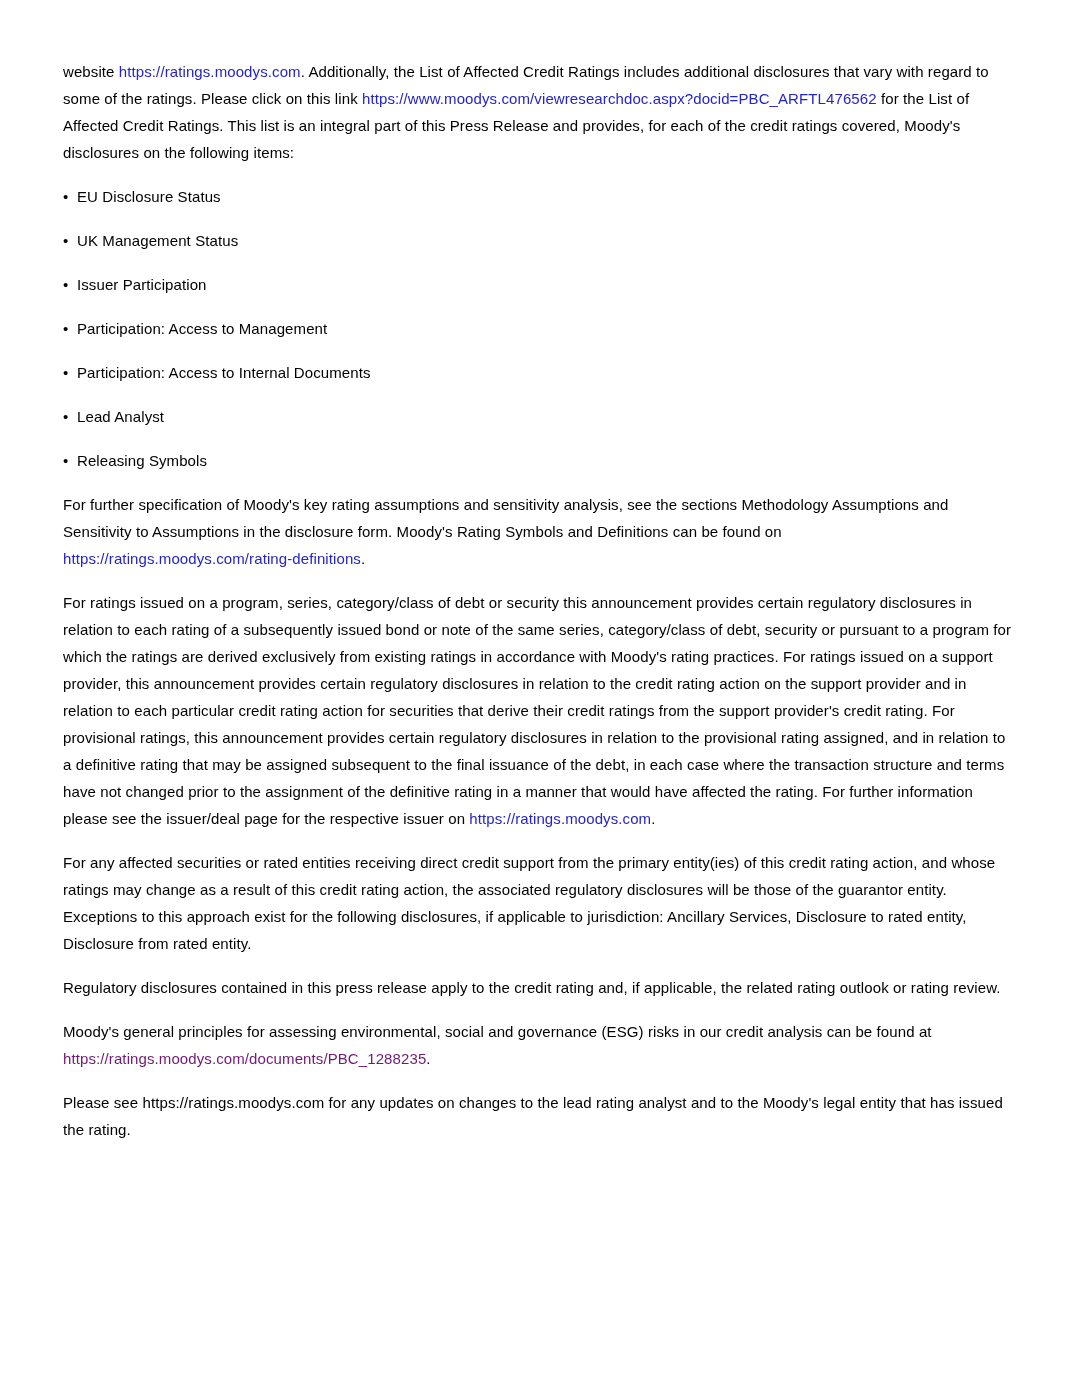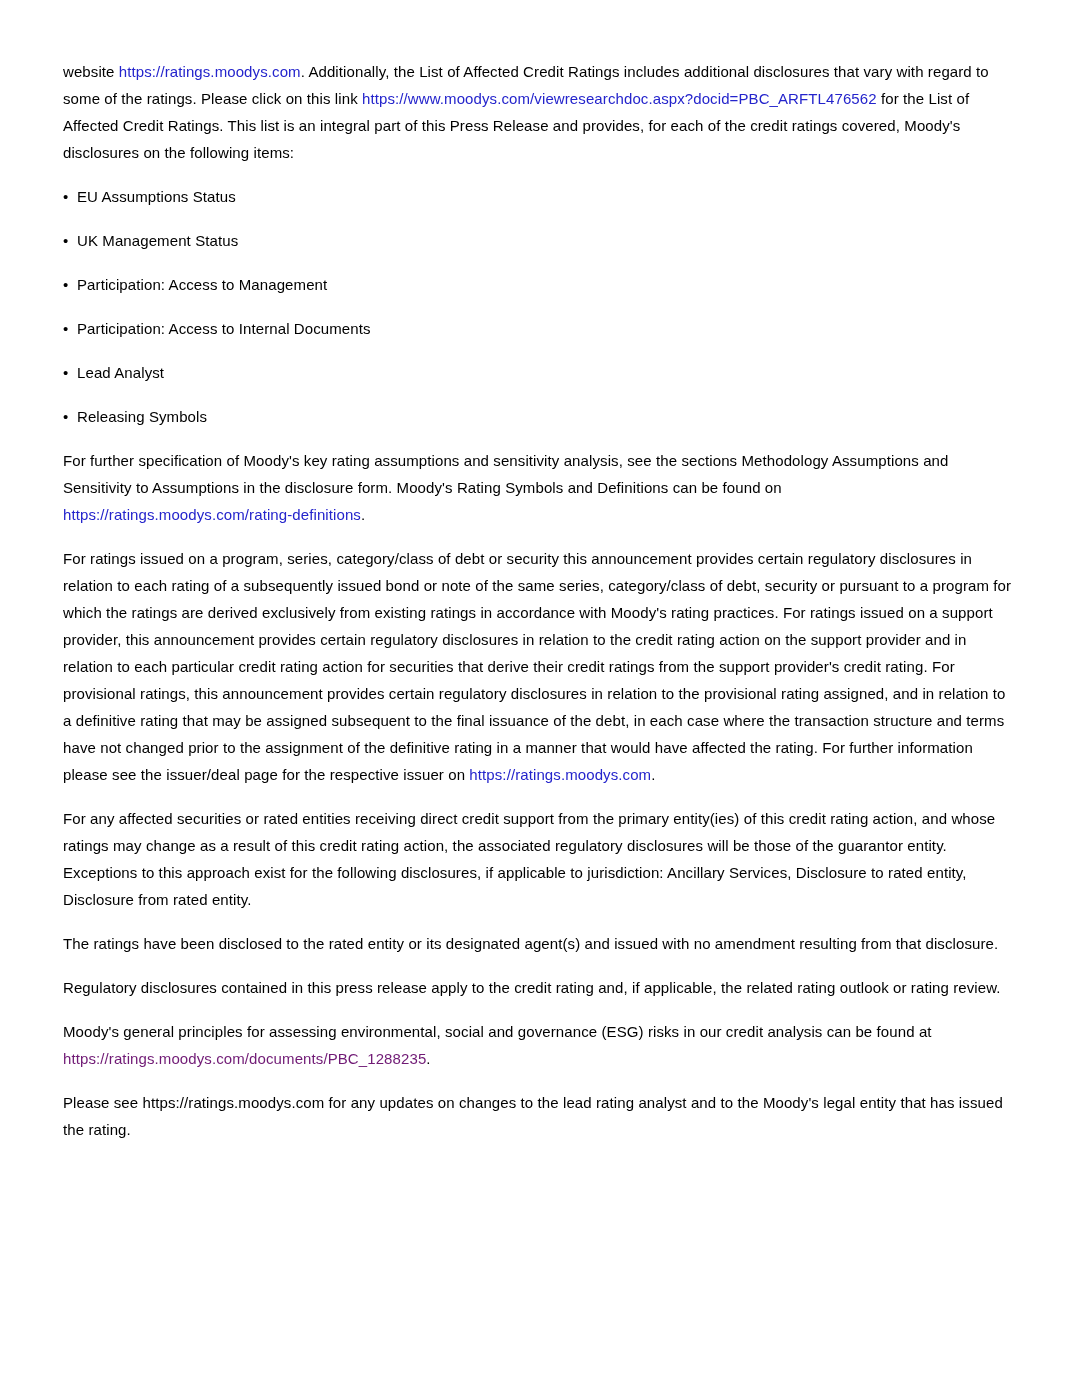--- a/index.html
+++ b/index.html
@@ -41,26 +41,26 @@
   }
   .doc span.run {
     color: inherit;
   }
 </style>
 </head>
 <body>
 
 <main class="doc" id="doc" style="color: rgb(0, 0, 0); background: rgb(255, 255, 255);">
     <p class="para"><span class="run">website </span><a class="link" href="#" style="color: rgb(36, 36, 204);">https://ratings.moodys.com</a><span class="run">. Additionally, the List of Affected Credit Ratings includes additional disclosures that vary with regard to some of the ratings. Please click on this link </span><a class="link" href="#" style="color: rgb(36, 36, 204);">https://www.moodys.com/viewresearchdoc.aspx?docid=PBC_ARFTL476562</a><span class="run"> for the List of Affected Credit Ratings. This list is an integral part of this Press Release and provides, for each of the credit ratings covered, Moody's disclosures on the following items:</span></p>
-    <p class="bullet"><span class="run">EU Assumptions Status</span></p>
+    <p class="bullet"><span class="run">EU Disclosure Status</span></p>
     <p class="bullet"><span class="run">UK Management Status</span></p>
+    <p class="bullet"><span class="run">Issuer Participation</span></p>
     <p class="bullet"><span class="run">Participation: Access to Management</span></p>
     <p class="bullet"><span class="run">Participation: Access to Internal Documents</span></p>
     <p class="bullet"><span class="run">Lead Analyst</span></p>
     <p class="bullet"><span class="run">Releasing Symbols</span></p>
     <p class="para"><span class="run">For further specification of Moody's key rating assumptions and sensitivity analysis, see the sections Methodology Assumptions and Sensitivity to Assumptions in the disclosure form. Moody's Rating Symbols and Definitions can be found on </span><a class="link" href="#" style="color: rgb(36, 36, 204);">https://ratings.moodys.com/rating-definitions</a><span class="run">.</span></p>
     <p class="para"><span class="run">For ratings issued on a program, series, category/class of debt or security this announcement provides certain regulatory disclosures in relation to each rating of a subsequently issued bond or note of the same series, category/class of debt, security or pursuant to a program for which the ratings are derived exclusively from existing ratings in accordance with Moody's rating practices. For ratings issued on a support provider, this announcement provides certain regulatory disclosures in relation to the credit rating action on the support provider and in relation to each particular credit rating action for securities that derive their credit ratings from the support provider's credit rating. For provisional ratings, this announcement provides certain regulatory disclosures in relation to the provisional rating assigned, and in relation to a definitive rating that may be assigned subsequent to the final issuance of the debt, in each case where the transaction structure and terms have not changed prior to the assignment of the definitive rating in a manner that would have affected the rating. For further information please see the issuer/deal page for the respective issuer on </span><a class="link" href="#" style="color: rgb(36, 36, 204);">https://ratings.moodys.com</a><span class="run">.</span></p>
     <p class="para"><span class="run">For any affected securities or rated entities receiving direct credit support from the primary entity(ies) of this credit rating action, and whose ratings may change as a result of this credit rating action, the associated regulatory disclosures will be those of the guarantor entity. Exceptions to this approach exist for the following disclosures, if applicable to jurisdiction: Ancillary Services, Disclosure to rated entity, Disclosure from rated entity.</span></p>
-    <p class="para"><span class="run">The ratings have been disclosed to the rated entity or its designated agent(s) and issued with no amendment resulting from that disclosure.</span></p>
     <p class="para"><span class="run">Regulatory disclosures contained in this press release apply to the credit rating and, if applicable, the related rating outlook or rating review.</span></p>
     <p class="para"><span class="run">Moody's general principles for assessing environmental, social and governance (ESG) risks in our credit analysis can be found at </span><a class="link" href="#" style="color: #701a75;">https://ratings.moodys.com/documents/PBC_1288235</a><span class="run">.</span></p>
     <p class="para"><span class="run">Please see https://ratings.moodys.com for any updates on changes to the lead rating analyst and to the Moody's legal entity that has issued the rating.</span></p>
   </main>
 
 </body></html>

